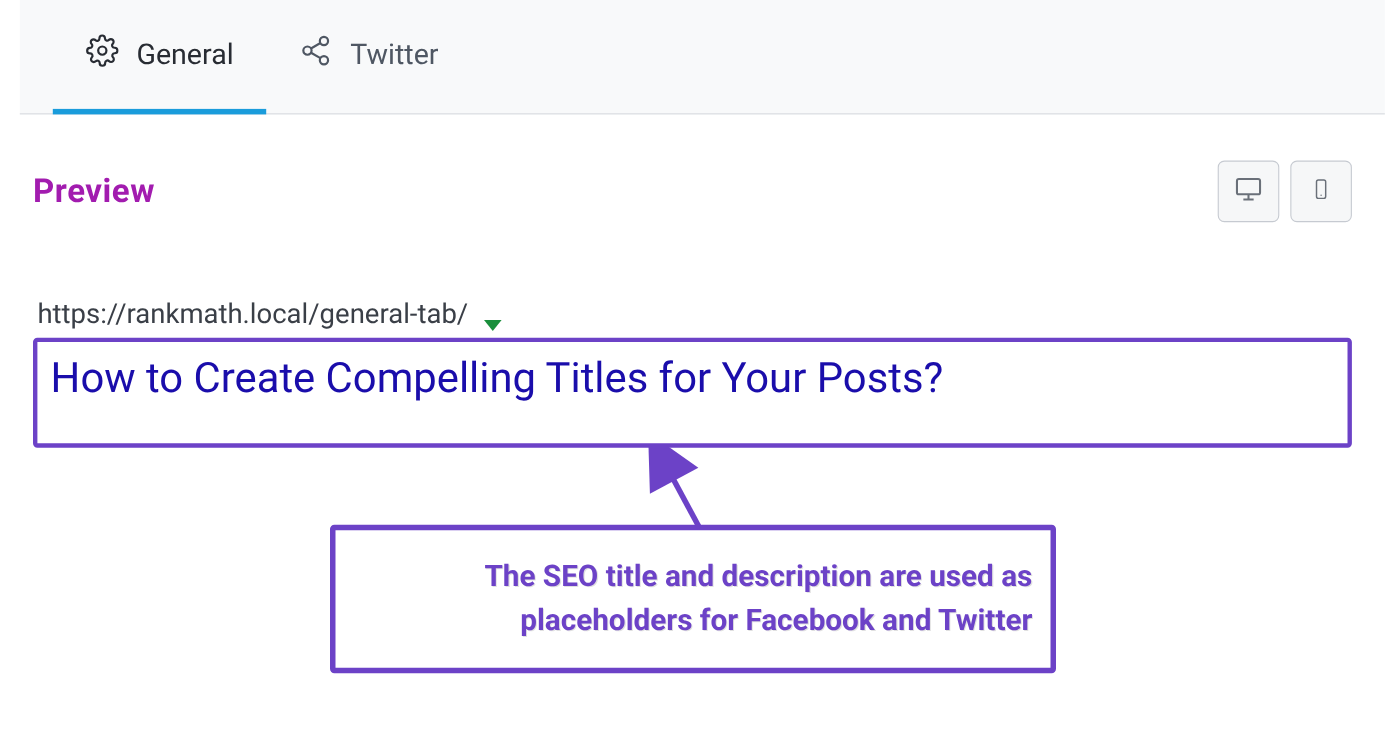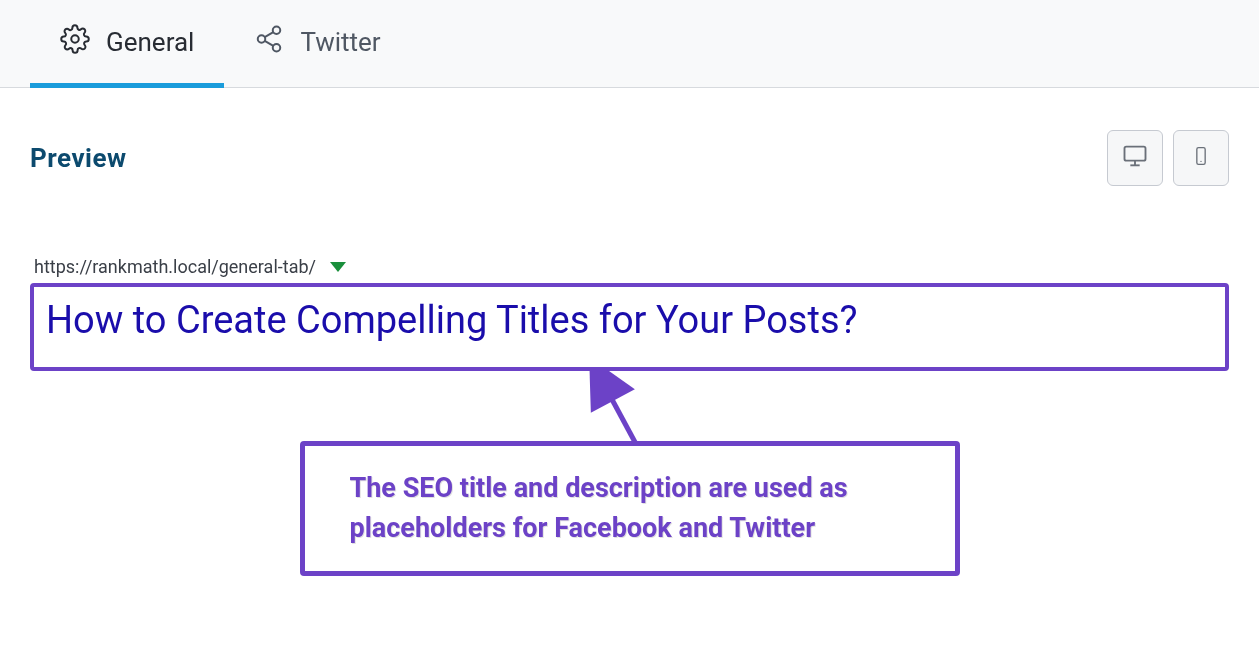--- a/index.html
+++ b/index.html
@@ -7,22 +7,23 @@
     font-family: -apple-system, BlinkMacSystemFont, "Segoe UI", Roboto, Helvetica, Arial, sans-serif;
     background: #fff;
     color: #333;
     width: 1259px;
   }
   .tabbar {
     display: flex;
     align-items: stretch;
     background: #f8f9fa;
     border-bottom: 1px solid #d7dade;
-    height: 88px;
+    height: 104px;
     padding-left: 30px;
+    margin-left: 18px;
   }
   .tab {
     display: flex;
     align-items: center;
     gap: 16px;
     padding: 0 30px;
     font-size: 26px;
     color: #4f5763;
     cursor: pointer;
     border-bottom: 5px solid transparent;
@@ -37,65 +38,65 @@
 
   .content { padding: 42px 30px 30px 30px; }
 
   .preview-header {
     display: flex;
     align-items: center;
     justify-content: space-between;
     margin-bottom: 70px;
   }
   .preview-label {
-    font-size: 26px;
+    font-size: 30px;
     font-weight: 700;
-    color: #0c4a6e;
+    color: #a21caf;
     letter-spacing: 0.5px;
   }
   .device-toggles { display: flex; gap: 10px; }
   .device-btn {
     width: 56px;
     height: 56px;
     border: 1px solid #c6cad1;
     border-radius: 6px;
     background: #f6f7f8;
     display: flex;
     align-items: center;
     justify-content: center;
     cursor: pointer;
   }
   .device-btn svg { stroke: #6a7079; fill: none; }
 
   .url-row {
     display: flex;
-    align-items: center;
+    align-items: flex-end;
     gap: 10px;
-    font-size: 18px;
+    font-size: 25px;
     color: #3a3f47;
     margin: 0 0 6px 4px;
   }
   .url-arrow {
     width: 0; height: 0;
     border-left: 8px solid transparent;
     border-right: 8px solid transparent;
     border-top: 10px solid #1a8f3c;
     margin-left: 4px;
   }
 
   .serp-box {
     border: 4px solid #6c42c7;
     border-radius: 4px;
     padding: 10px 12px 18px 12px;
   }
   .serp-title {
     color: #1a0dab;
     font-size: 38px;
     line-height: 1.25;
-    margin-bottom: 4px;
+    margin-bottom: 16px;
     cursor: pointer;
   }
   .serp-desc {
     color: #5f6368;
     font-size: 27px;
     line-height: 1.5;
   }
 
   .callout-wrap {
     position: relative;
@@ -105,23 +106,23 @@
   }
   .callout-arrow {
     position: absolute;
     top: -72px;
     left: 50%;
     transform: translateX(-70%);
   }
   .callout-box {
     border: 5px solid #6c42c7;
     border-radius: 4px;
-    padding: 22px 45px;
+    padding: 22px 16px;
     max-width: 660px;
-    text-align: left;
+    text-align: right;
   }
   .callout-text {
     font-size: 27px;
     font-weight: 700;
     color: #6c42c7;
     line-height: 1.5;
     text-shadow: 1px 1px 0 rgba(0,0,0,0.12);
   }
 </style>
 </head>

